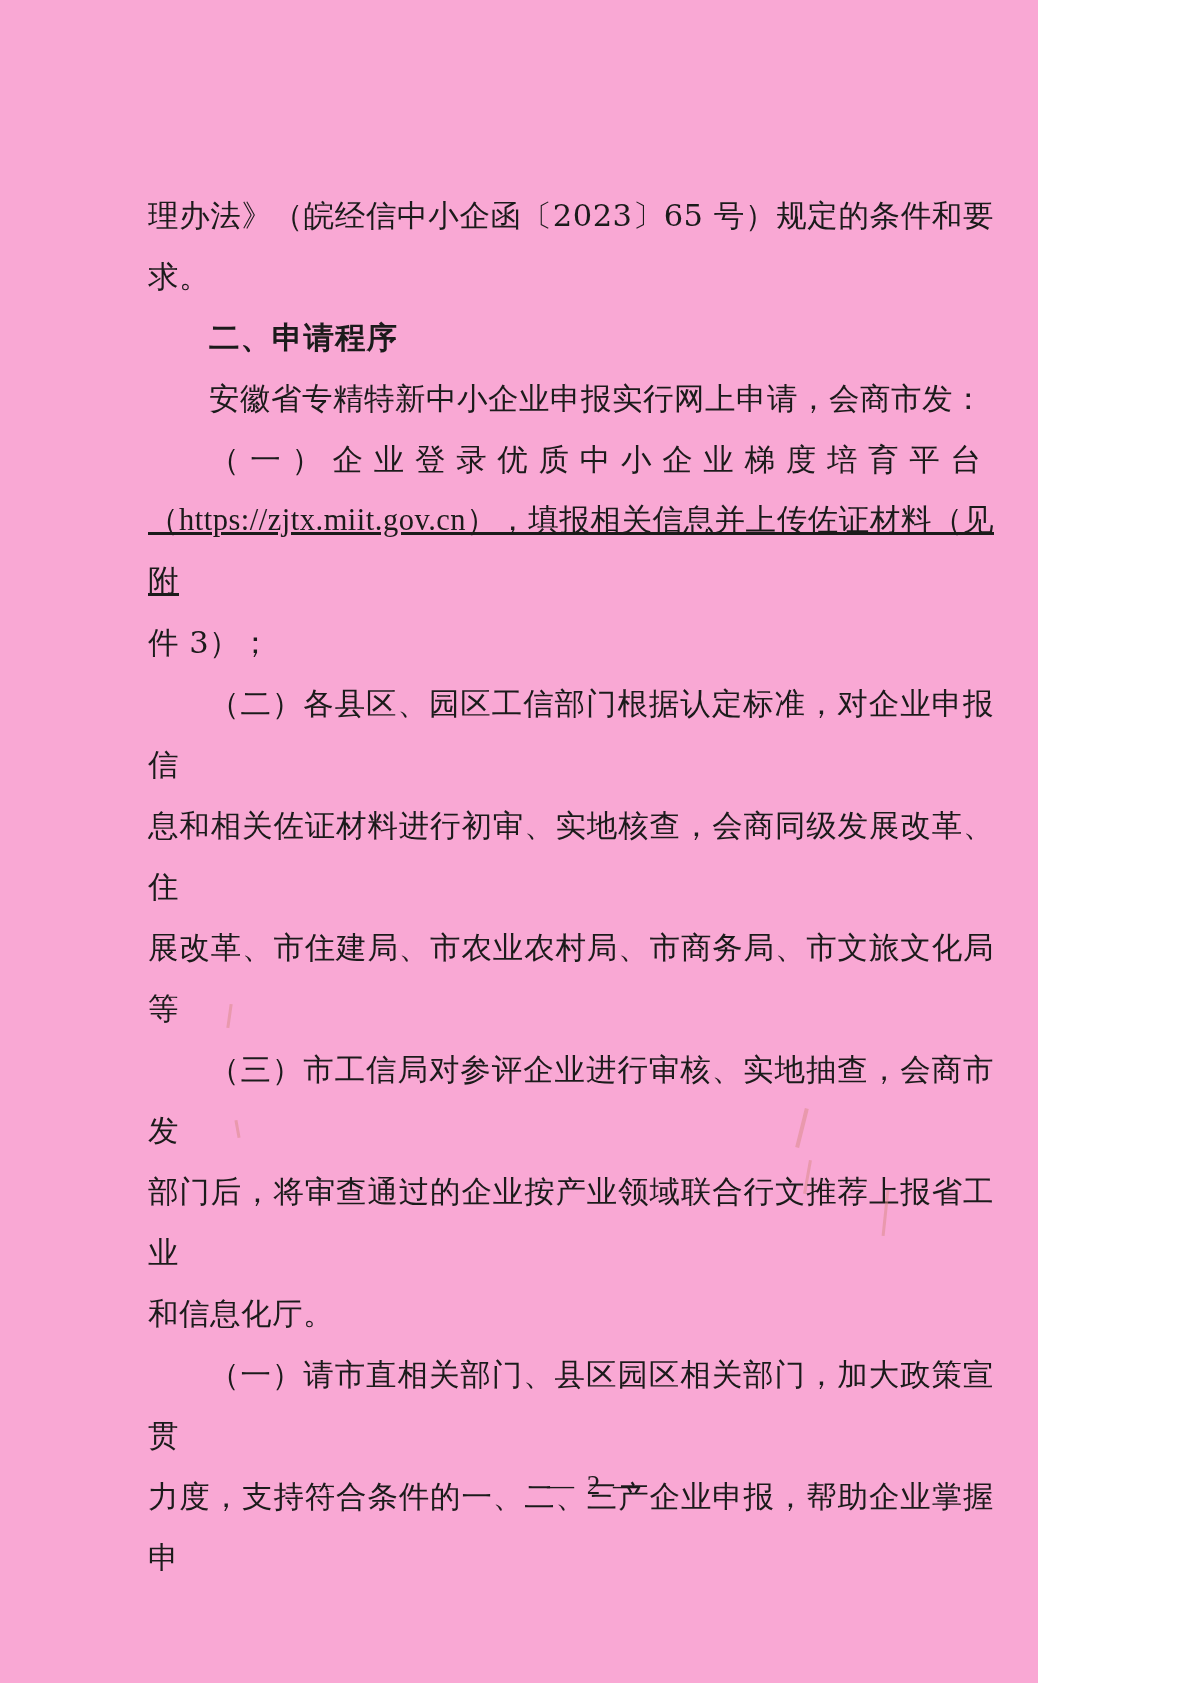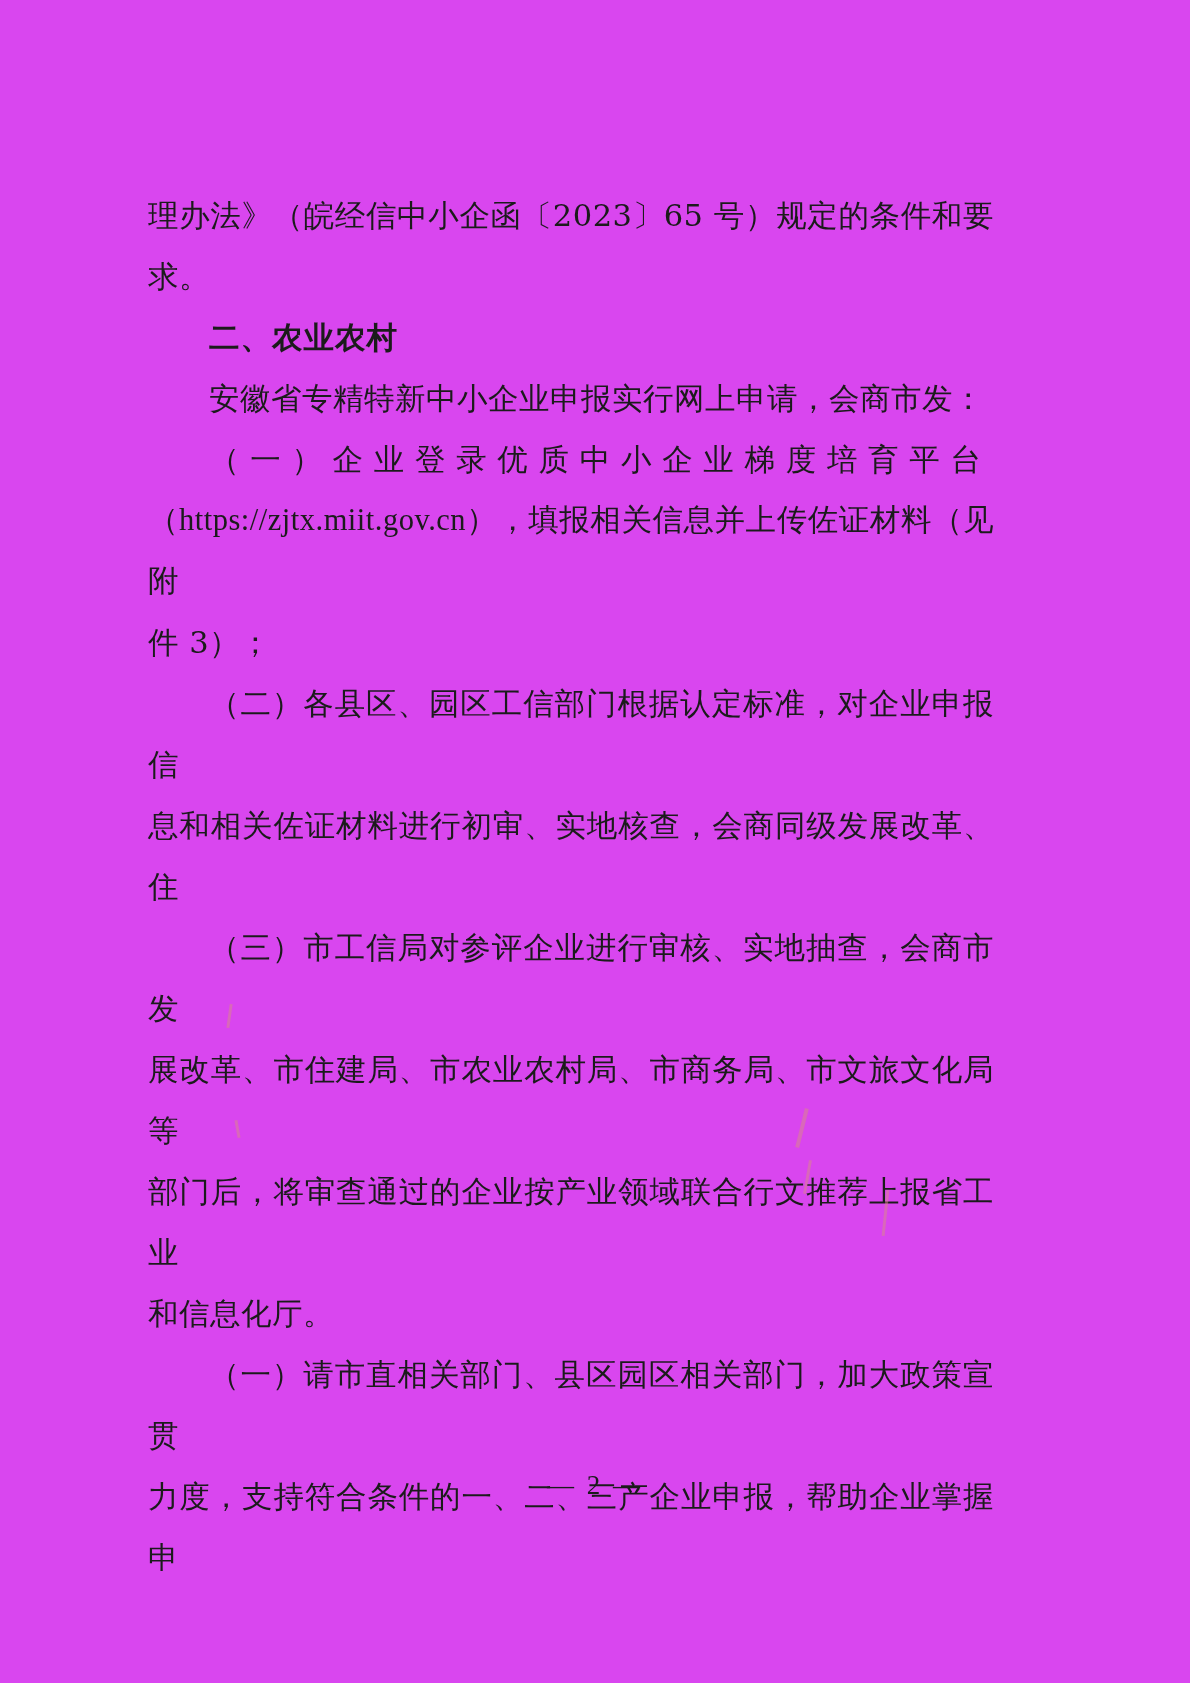--- a/index.html
+++ b/index.html
@@ -2,23 +2,23 @@
 <html><head>
 <meta charset="utf-8">
 <style>
   html, body {
     margin: 0;
     padding: 0;
     background: #ffffff;
   }
   .page {
     position: relative;
-    width: 1190px;
+    width: 1038px;
     height: 1683px;
-    background: #d946ef;
+    background: #f9a8d4;
     overflow: hidden;
     font-family: "DejaVu Serif", "Liberation Serif", serif;
     color: #1b1b1b;
   }
   .content {
     position: absolute;
     left: 148px;
     top: 185px;
     width: 846px;
   }
@@ -39,20 +39,21 @@
     font-size: 30.5px;
     line-height: 61px;
     font-weight: bold;
     text-indent: 61px;
     letter-spacing: 1px;
     font-family: "DejaVu Sans", "Liberation Sans", sans-serif;
   }
   .latin {
     font-family: "Liberation Serif", "DejaVu Serif", serif;
     letter-spacing: 0px;
+    text-decoration: underline;
   }
   .footer {
     position: absolute;
     left: 0;
     top: 1470px;
     width: 1190px;
     text-align: center;
     font-size: 27px;
     font-family: "Liberation Serif", "DejaVu Serif", serif;
     color: #1b1b1b;
@@ -71,29 +72,29 @@
   .mark4 { left: 884px; top: 1190px; width: 3px; height: 46px; transform: rotate(6deg); }
   .mark5 { left: 236px; top: 1120px; width: 3px; height: 18px; transform: rotate(-10deg); }
 </style>
 </head>
 <body>
 
 <div class="page">
 
   <div class="content">
     <p class="body-line">理办法》（皖经信中小企函〔2023〕65 号）规定的条件和要求。</p>
-    <h2 class="heading">二、农业农村</h2>
+    <h2 class="heading">二、申请程序</h2>
     <p class="body-line indent">安徽省专精特新中小企业申报实行网上申请，会商市发：</p>
     <p class="body-line indent">（ 一 ） 企 业 登 录 优 质 中 小 企 业 梯 度 培 育 平 台</p>
     <p class="body-line latin">（https://zjtx.miit.gov.cn），填报相关信息并上传佐证材料（见附</p>
     <p class="body-line">件 3）；</p>
     <p class="body-line indent">（二）各县区、园区工信部门根据认定标准，对企业申报信</p>
     <p class="body-line">息和相关佐证材料进行初审、实地核查，会商同级发展改革、住</p>
+    <p class="body-line">展改革、市住建局、市农业农村局、市商务局、市文旅文化局等</p>
     <p class="body-line indent">（三）市工信局对参评企业进行审核、实地抽查，会商市发</p>
-    <p class="body-line">展改革、市住建局、市农业农村局、市商务局、市文旅文化局等</p>
     <p class="body-line">部门后，将审查通过的企业按产业领域联合行文推荐上报省工业</p>
     <p class="body-line">和信息化厅。</p>
     <p class="body-line indent">（一）请市直相关部门、县区园区相关部门，加大政策宣贯</p>
     <p class="body-line">力度，支持符合条件的一、二、三产企业申报，帮助企业掌握申</p>
 
   </div>
 
   <div class="footer">— 2 —</div>
 
   <div class="mark mark1"></div>

